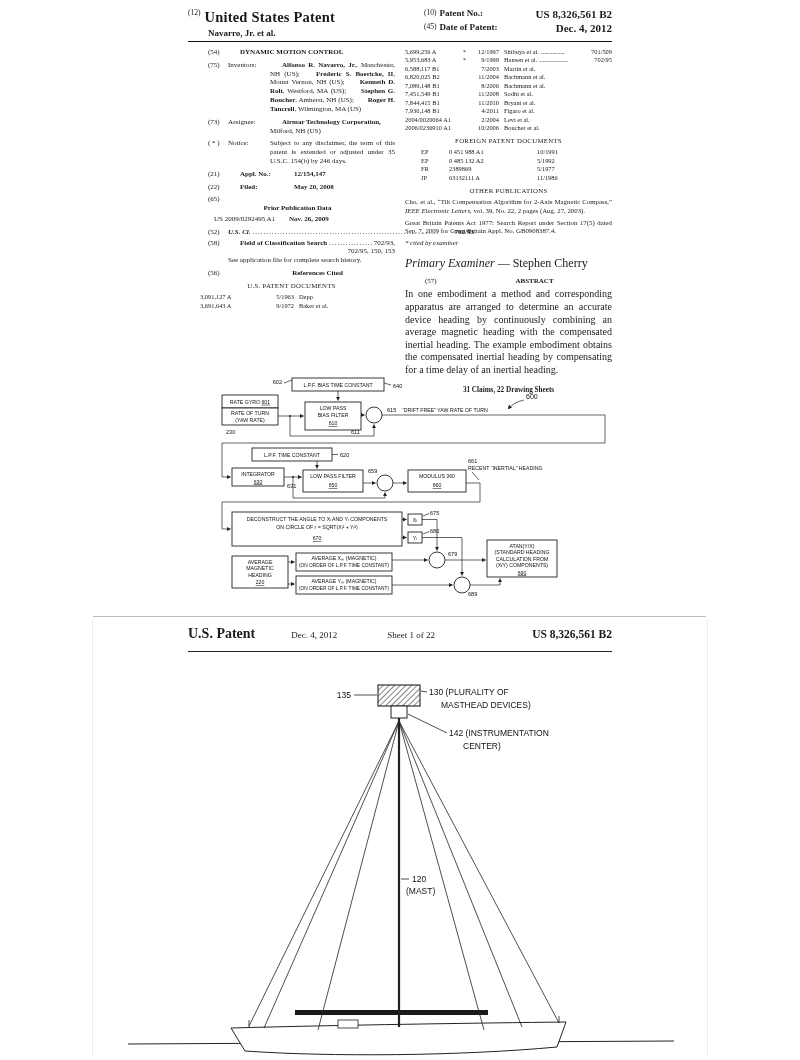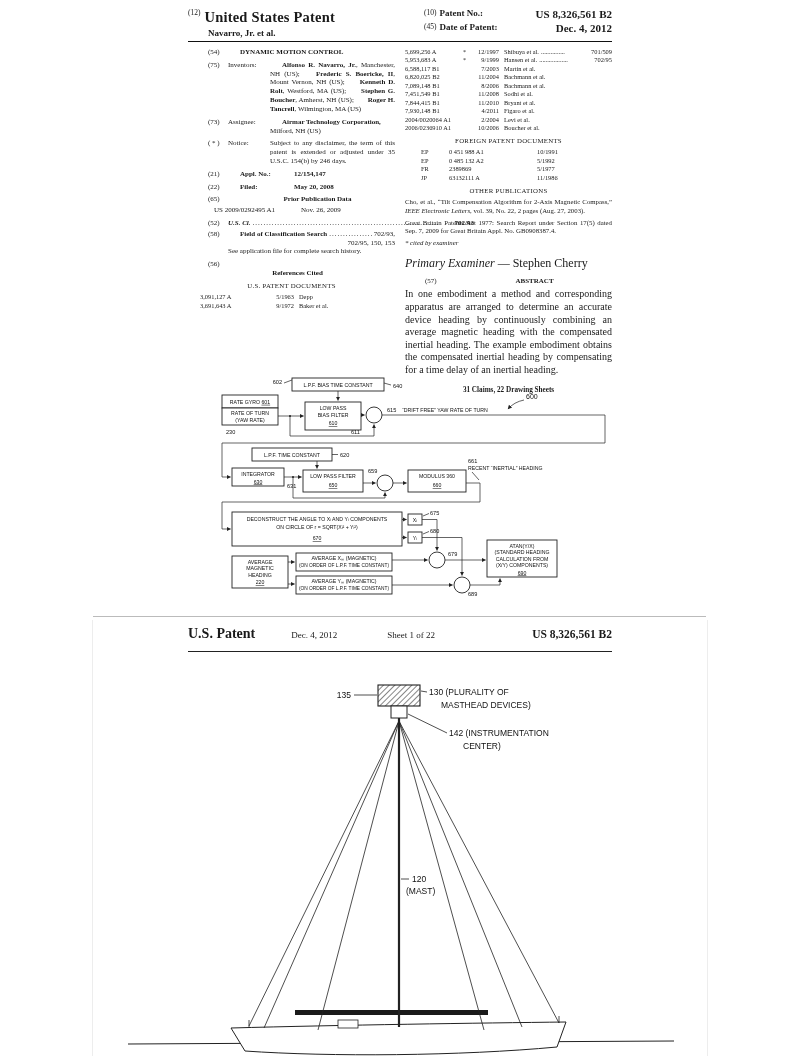--- a/index.html
+++ b/index.html
@@ -138,27 +138,27 @@
         <span class="lbl b">Appl. No.:</span>
         <span class="b">12/154,147</span>
       </div>
 
       <div class="sect">
         <span class="code">(22)</span>
         <span class="lbl b">Filed:</span>
         <span class="b">May 20, 2008</span>
       </div>
 
-      <div class="sect" style="margin-bottom:2px;">
+      <div class="sect" style="margin-bottom:2px;flex-direction:column;">
         <span class="code">(65)</span>
         <div class="val ctr b">Prior Publication Data</div>
       </div>
       <div class="sect" style="padding-left:26px;">
         <span>US 2009/0292495 A1</span>
-        <span style="margin-left:26px;">Nov. 26, 2009</span>
+        <span style="margin-left:14px;font-weight:bold;">Nov. 26, 2009</span>
       </div>
 
 
       <div class="sect" style="margin-bottom:2px;">
         <span class="code">(52)</span>
         <div class="val leaderrow">
           <span class="bi">U.S. Cl.</span>
           <span class="dots">........................................................................</span>
           <span class="b">702/93</span>
         </div>
@@ -170,21 +170,21 @@
           <div class="leaderrow">
             <span class="b">Field of Classification Search</span>
             <span class="dots">..................</span>
             <span>702/93,</span>
           </div>
           <div style="text-align:right;">702/95, 150, 153</div>
           <div>See application file for complete search history.</div>
         </div>
       </div>
 
-      <div class="sect" style="margin-bottom:2px;flex-direction:column;">
+      <div class="sect" style="margin-bottom:2px;">
         <span class="code">(56)</span>
         <div class="val ctr b">References Cited</div>
       </div>
       <div class="subhdr">U.S. PATENT DOCUMENTS</div>
       <div class="leftrefs">
         <div class="refrow">
             <span class="rnum">3,091,127 A</span>
             <span class="rstar"></span>
             <span class="rdate">5/1963</span>
             <span class="rname">Depp</span>

